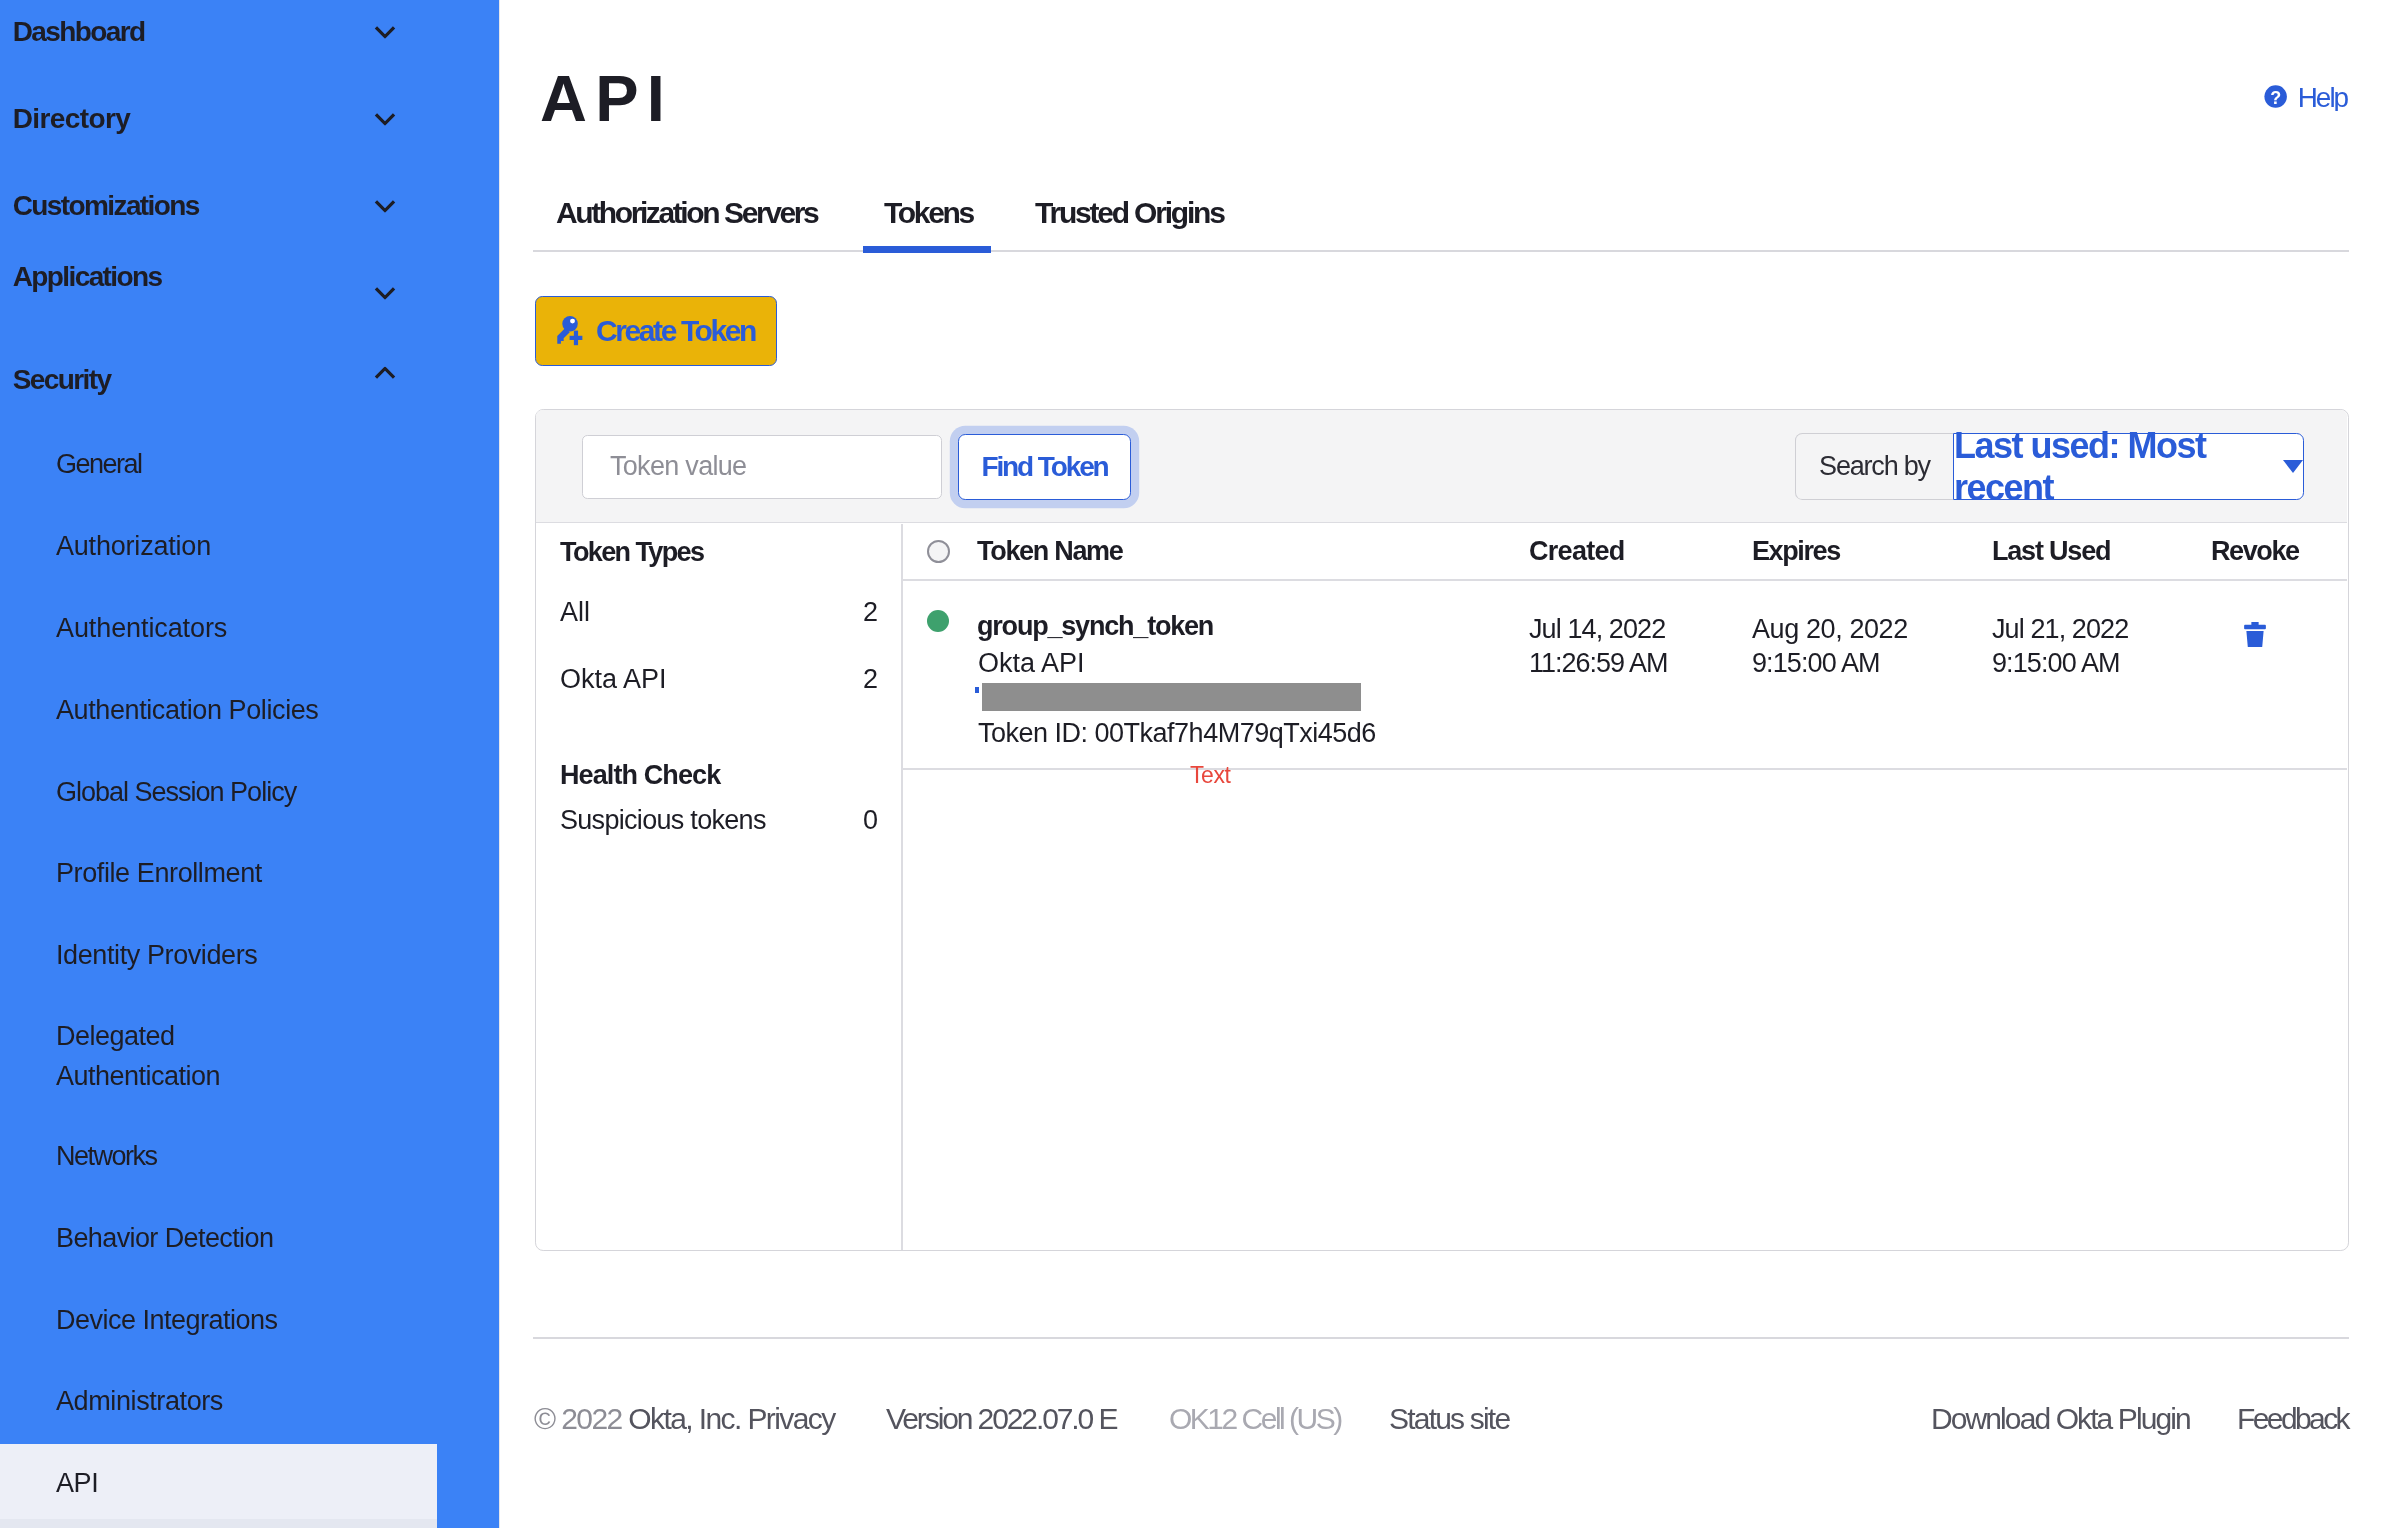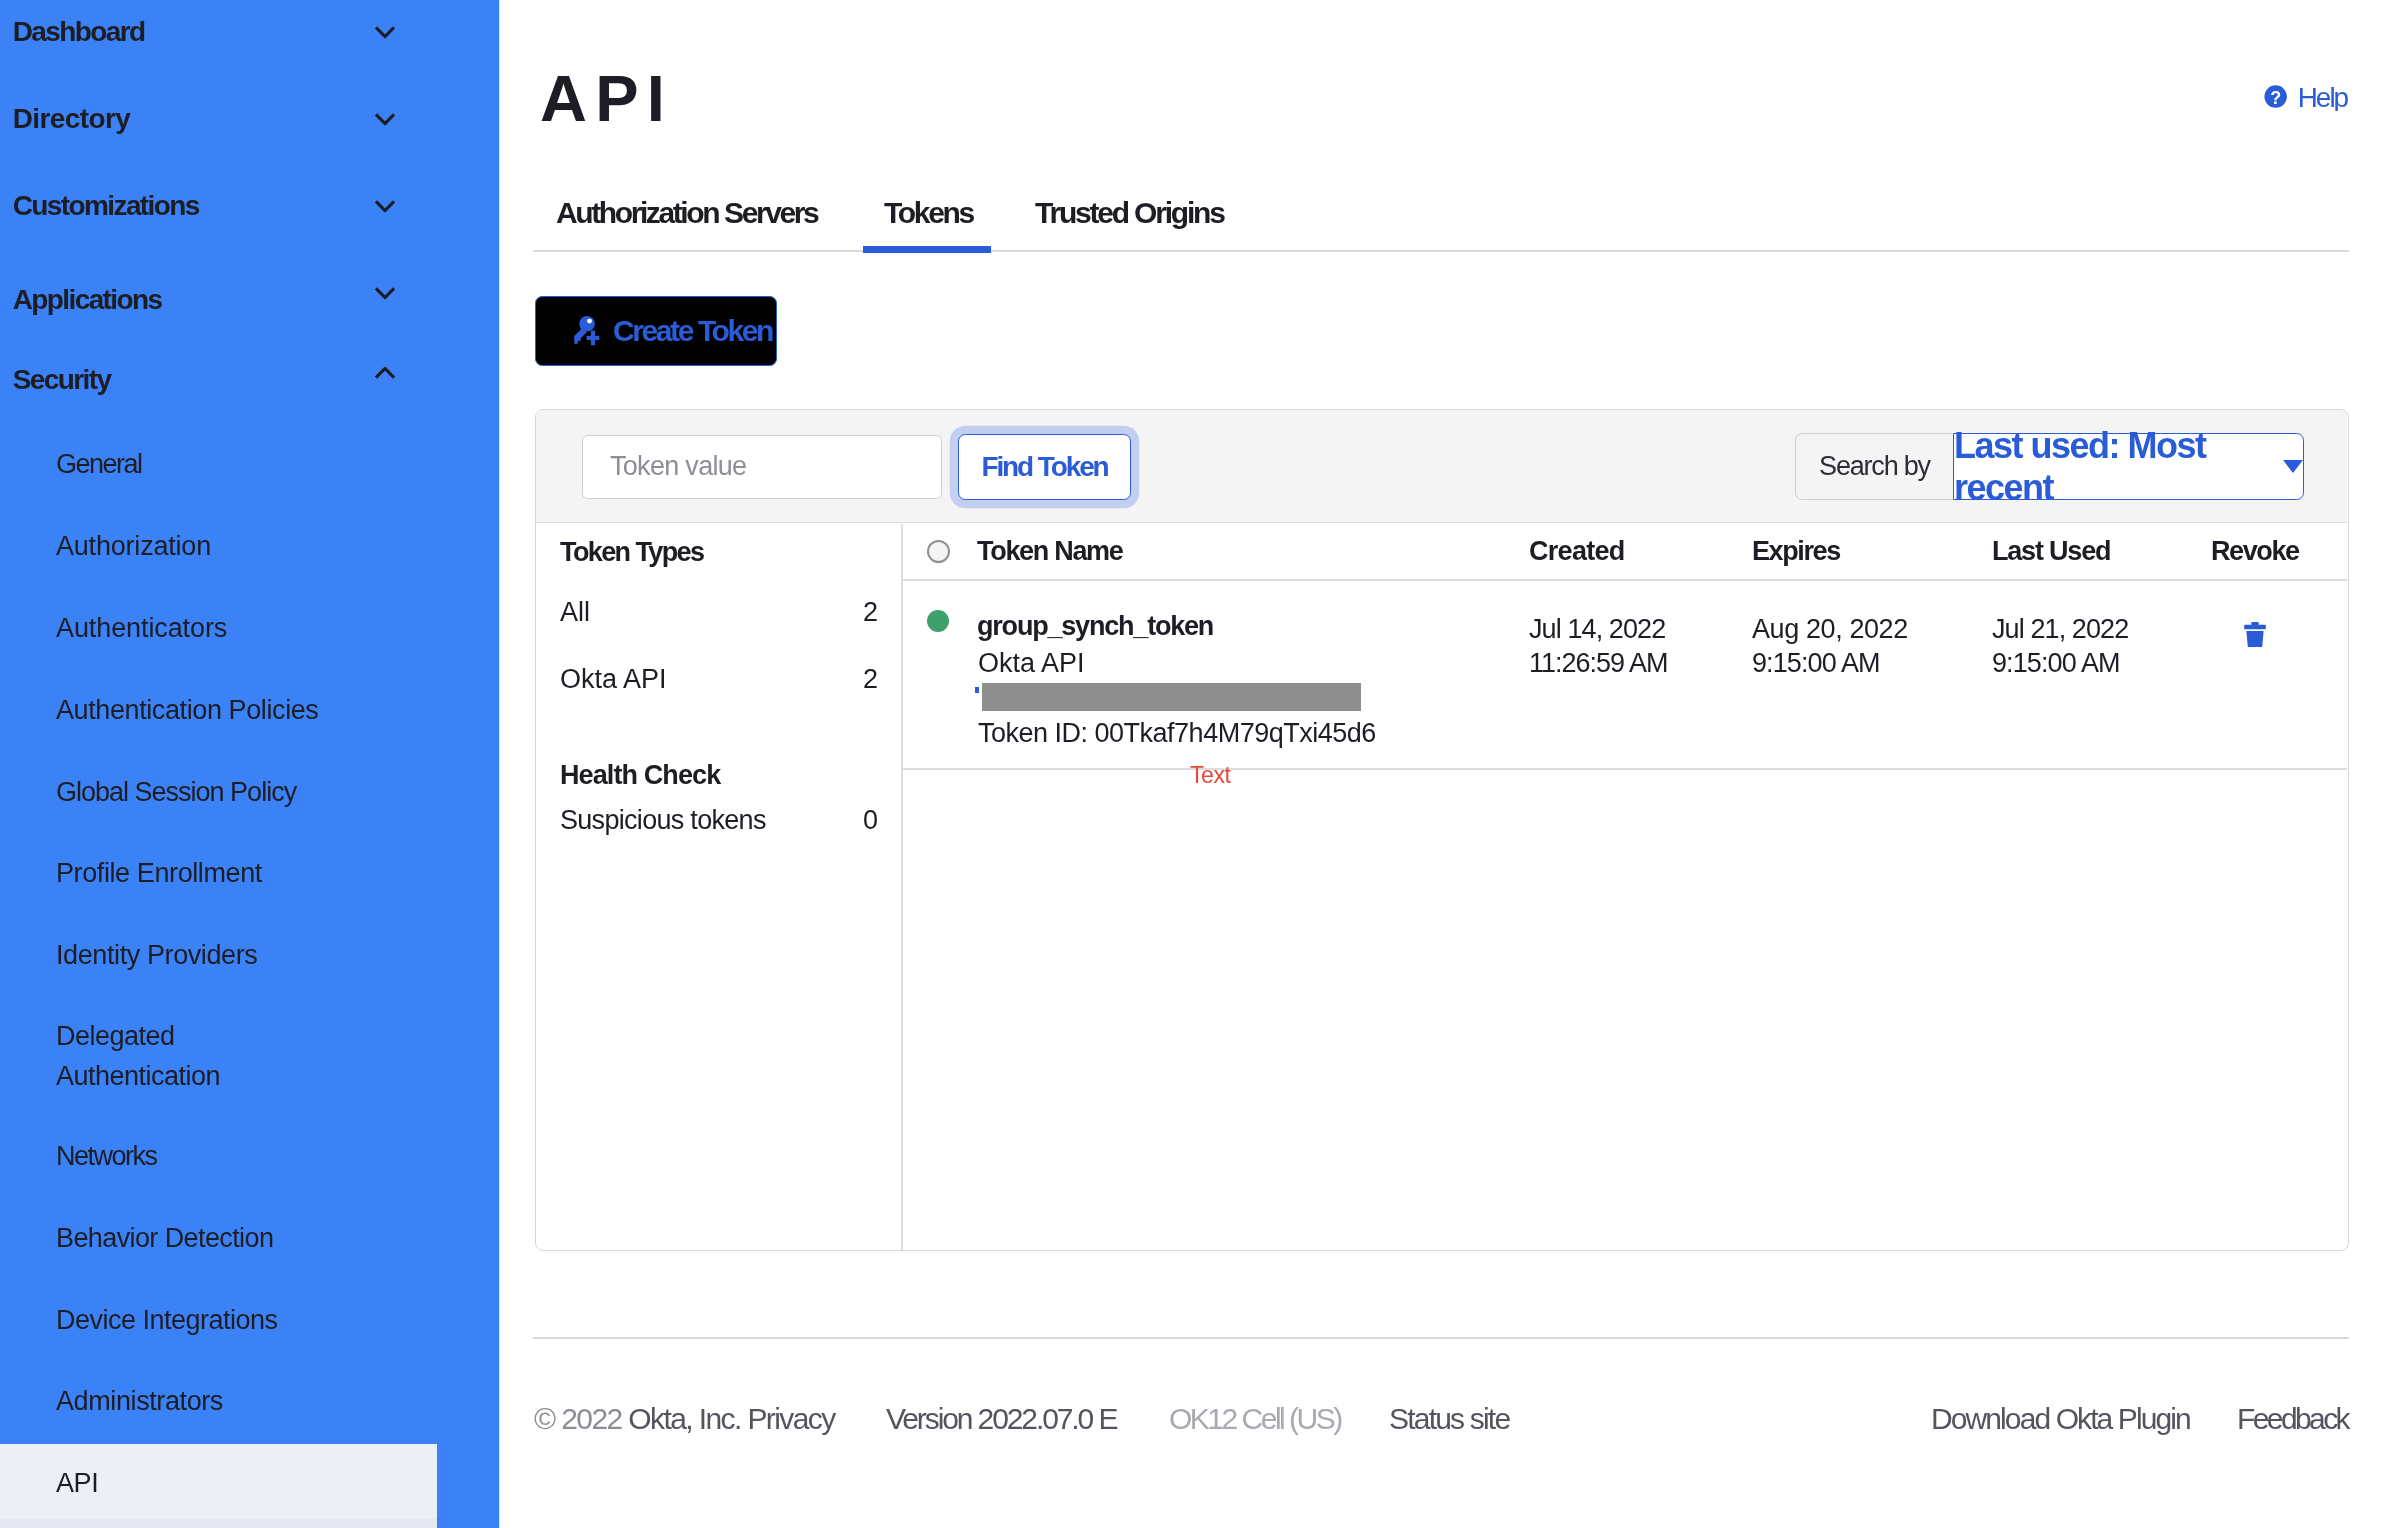--- a/index.html
+++ b/index.html
@@ -15,21 +15,21 @@
   #apiActive { position:absolute; left:0; top:1444px; width:437px; height:75px; background:#edeff7; }
   #apiActive2 { position:absolute; left:0; top:1519px; width:437px; height:9px; background:#e4e7f0; }
   
   #h1 { position:absolute; left:540px; top:66px; font-size:65px; font-weight:bold; line-height:65px; letter-spacing:8.2px; }
   #help { position:absolute; left:2263px; top:84px; }
   
   .tab { position:absolute; font-size:30px; font-weight:bold; }
   #tabline { position:absolute; left:533px; top:250px; width:1816px; height:1.8px; background:#d8d8dd; }
   #tabul { position:absolute; left:863px; top:246px; width:128px; height:7.3px; background:#2a5cd8; }
   
-  #createBtn { position:absolute; left:535px; top:296px; width:242px; height:70px; border:1.8px solid #2a5cd8; border-radius:7.3px; display:flex; align-items:center; justify-content:flex-start; padding-left:36px; gap:10px; background:#000000; }
+  #createBtn { position:absolute; left:535px; top:296px; width:242px; height:70px; border:1.8px solid #2a5cd8; border-radius:7.3px; display:flex; align-items:center; justify-content:flex-start; padding-left:19px; gap:10px; background:#eab308; }
   #createBtn span { font-size:30px; font-weight:bold; color:#2a5cd8; letter-spacing:-2.4px; }
   
   #panel { position:absolute; left:535px; top:409px; width:1814px; height:842px; border:1.8px solid #d5d5da; border-radius:8.2px; background:#fff; }
   #panelTop { position:absolute; left:0; top:0; width:1811px; height:113px; background:#f4f4f5; border-bottom:1.8px solid #dcdce1; border-radius:6.4px 6.4px 0 0; }
   #tokenInput { position:absolute; left:46px; top:24.5px; width:360px; height:64px; background:#fff; border:1.8px solid #cfcfd5; border-radius:5.4px; font-size:27px; color:#8e8e96; line-height:60px; padding-left:27px; letter-spacing:-0.7px; }
   #findBtn { position:absolute; left:422px; top:23.6px; width:173px; height:66px; background:#fff; border:1.8px solid #2a5cd8; border-radius:7.3px; box-shadow:0 0 0 8.2px #c2cff0; display:flex; align-items:center; justify-content:center; }
   #findBtn span { font-size:28px; font-weight:bold; color:#2a5cd8; letter-spacing:-2.1px; }
   #searchBy { position:absolute; left:1259px; top:23px; width:158px; height:67px; border:1.8px solid #cfcfd4; border-right:none; border-radius:7.3px 0 0 7.3px; display:flex; align-items:center; justify-content:center; font-size:27px; color:#2c2c34; letter-spacing:-1.2px; }
   #lastUsed { position:absolute; left:1417px; top:23px; width:351px; height:67px; border:1.8px solid #2a5cd8; border-radius:0 7.3px 7.3px 0; background:#fff; display:flex; align-items:center; justify-content:center; gap:14.5px; }
   #lastUsed span { font-size:36px; font-weight:bold; color:#2a5cd8; letter-spacing:-1.5px; }
@@ -55,21 +55,21 @@
   .g1 { color:#8d8d95; }
   .g2 { color:#54545e; }
   .g3 { color:#a9a9b1; }
 </style>
 </head>
 <body>
 <div id="sidebar">
   <div class="nav1 cy" style="top:32px">Dashboard</div>
   <div class="nav1 cy" style="top:119px; letter-spacing:-0.6px;">Directory</div>
   <div class="nav1 cy" style="top:206px">Customizations</div>
-  <div class="nav1 cy" style="top:300px">Applications</div>
+  <div class="nav1 cy" style="top:277px">Applications</div>
   <div class="nav1 cy" style="top:380px">Security</div>
   <div class="chev cy" style="top:32px">
       <svg width="22" height="12.7" viewBox="0 0 24 14">
         <polyline points="2,2 12,12 22,2" fill="none" stroke="#1d1d25" stroke-width="3.6"></polyline>
       </svg>
     </div>
   <div class="chev cy" style="top:119px">
       <svg width="22" height="12.7" viewBox="0 0 24 14">
         <polyline points="2,2 12,12 22,2" fill="none" stroke="#1d1d25" stroke-width="3.6"></polyline>
       </svg>

